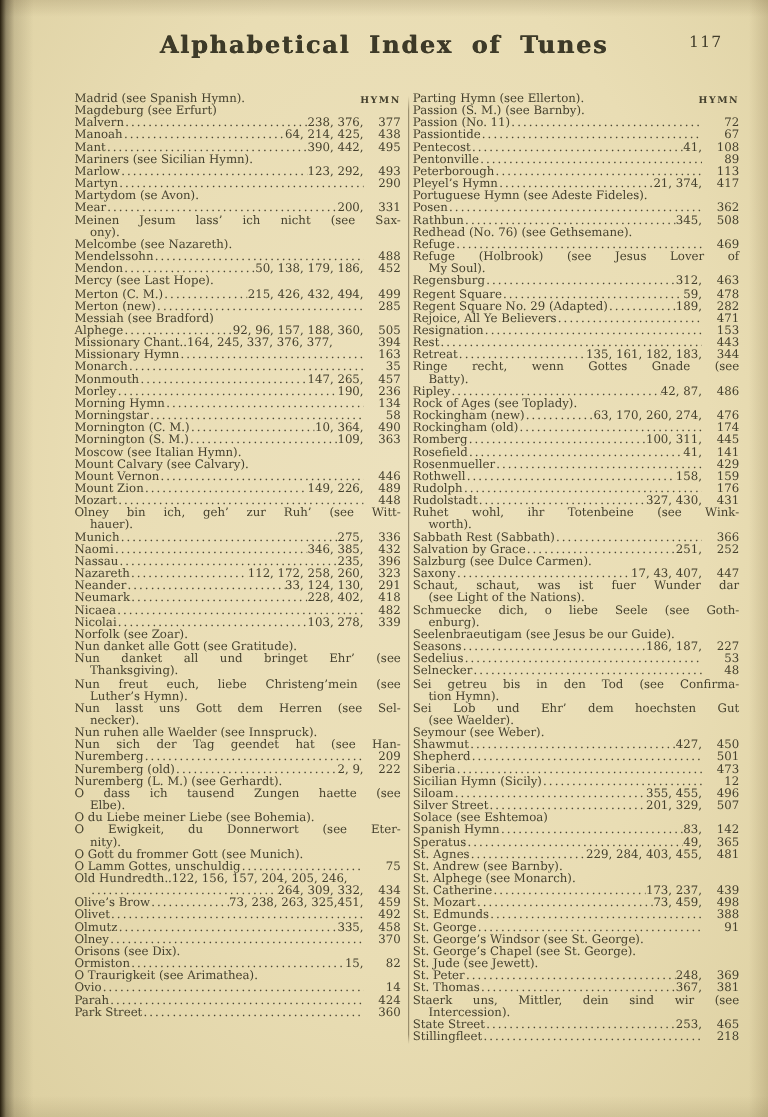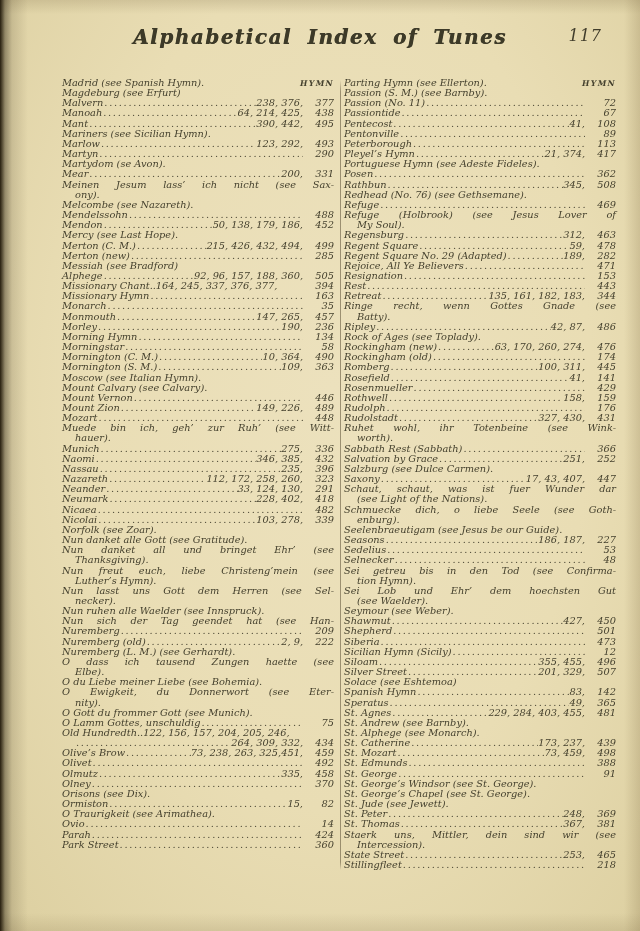--- a/index.html
+++ b/index.html
@@ -10,31 +10,30 @@
     color:#45412e;
     font-family:"DejaVu Serif","Liberation Serif",serif;
     font-size:9.8px;
     line-height:10.15px;
     background:
       linear-gradient(90deg, rgba(28,20,6,0.95) 0px, rgba(28,20,6,0.40) 5px, rgba(40,30,12,0.14) 12px, rgba(40,30,12,0) 28px),
       linear-gradient(270deg, rgba(120,100,60,0.22) 0px, rgba(120,100,60,0) 16px),
       linear-gradient(180deg, rgba(110,92,55,0.18) 0px, rgba(110,92,55,0) 14px),
       linear-gradient(0deg, rgba(110,92,55,0.15) 0px, rgba(110,92,55,0) 18px),
       radial-gradient(ellipse at 52% 42%, #ece1bd 0%, #e9ddb4 55%, #dccfa0 100%);
-    font-style: italic;
   }
   header{position:relative;padding-top:26px;height:44px;}
   h1{
     margin:0;text-align:center;
     font-size:20px;line-height:22px;
     font-weight:bold;letter-spacing:1.5px;word-spacing:7px;
     color:#3d3a28;
     text-shadow:0.4px 0 currentColor;
   }
-  .pageno{position:absolute;right:38px;top:31px;font-size:16px;letter-spacing:1px;color:#413d2b;}
+  .pageno{position:absolute;right:38px;top:31px;font-size:13px;letter-spacing:1px;color:#413d2b;}
   main{display:flex;align-items:stretch;padding:0 30px 0 62px;margin-top:8px;}
   .col{width:272px;position:relative;flex:0 0 auto;}
   .divider{
     width:1px;flex:0 0 auto;margin:2px 3px 0 6px;
     background:linear-gradient(rgba(90,78,52,0) 0%, rgba(90,78,52,0.55) 1.5%, rgba(90,78,52,0.55) 99%, rgba(90,78,52,0) 100%);
   }
   .hymn-label{
     position:absolute;top:0.5px;right:0;
     font-size:7.8px;letter-spacing:1.3px;font-weight:bold;color:#45412e;
   }
@@ -192,21 +191,21 @@
           <span class="nm">Mount Zion</span>
           <span class="dots">..................................................................................................................................</span>
           <span class="pg">149, 226,</span>
           <span class="hy">489</span>
         </div>
         <div class="row">
           <span class="nm">Mozart</span>
           <span class="dots">..................................................................................................................................</span>
           <span class="hy">448</span>
         </div>
-        <div class="row plain just"><span class="nm">Muede bin ich, geh’ zur Ruh’ (see Witt-</span></div>
+        <div class="row plain just"><span class="nm">Olney bin ich, geh’ zur Ruh’ (see Witt-</span></div>
         <div class="row plain cont"><span class="nm">hauer).</span></div>
         <div class="row">
           <span class="nm">Munich</span>
           <span class="dots">..................................................................................................................................</span>
           <span class="pg">275,</span>
           <span class="hy">336</span>
         </div>
         <div class="row gap">
           <span class="nm">Naomi</span>
           <span class="dots">..................................................................................................................................</span>

